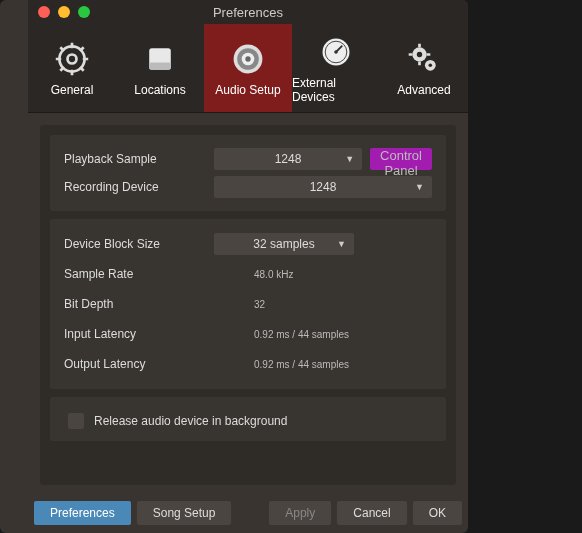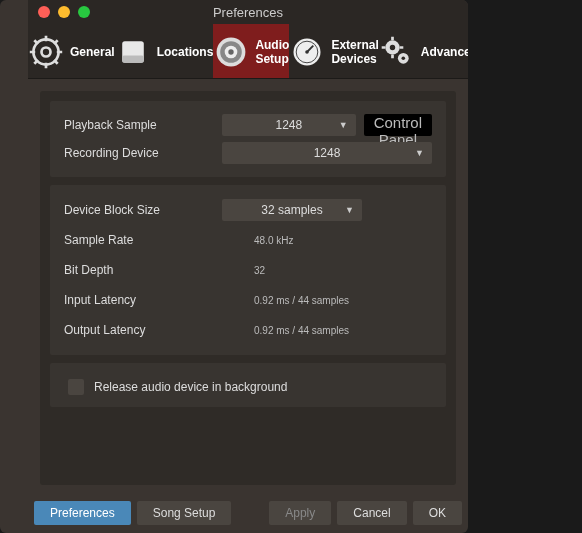--- a/index.html
+++ b/index.html
@@ -9,42 +9,42 @@
 
 .titlebar { height: 24px; background: #2b2724; display: flex; align-items: center; position: relative; }
 .traffic { display: flex; gap: 8px; padding-left: 10px; }
 .traffic span { width: 12px; height: 12px; border-radius: 50%; display: block; }
 .dot-red { background: #ff5f57; }
 .dot-yellow { background: #febc2e; }
 .dot-green { background: #28c840; }
 .title { position: absolute; left: 0; right: 0; text-align: center; color: #ccc; font-size: 13px; }
 
 .toolbar { background: #2b2724; display: flex; padding: 0; border-bottom: 1px solid #1c1a18; }
-.tool-item { flex: 1; display: flex; flex-direction: row; align-items: center; justify-content: center; padding: 10px 0 8px; cursor: pointer; color: #fff; font-size: 12px; font-weight: 700; gap: 6px; }
+.tool-item { flex: 1; display: flex; flex-direction: column; align-items: center; justify-content: center; padding: 10px 0 8px; cursor: pointer; color: #fff; font-size: 12px; font-weight: 400; gap: 6px; }
 .tool-item.active { background: #7f1d1d; }
 .tool-icon { width: 36px; height: 36px; display: flex; align-items: center; justify-content: center; }
 .tool-icon svg { width: 36px; height: 36px; }
 
 .content { flex: 1; padding: 12px 12px 8px 12px; display: flex; flex-direction: column; }
 
 .tabs { display: flex; gap: 0; margin-bottom: 4px; }
 .tab { padding: 6px 14px; font-size: 12px; color: #999; cursor: pointer; background: transparent; border: none; }
 .tab.active { background: #2f2b27; color: #ddd; border-radius: 3px 3px 0 0; }
 
 .panel { flex: 1; background: #2f2b27; border-radius: 3px; padding: 10px; display: flex; flex-direction: column; gap: 8px; }
 
 .group { background: #383430; border-radius: 2px; padding: 10px 14px; }
 .row { display: flex; align-items: center; height: 28px; font-size: 12px; color: #ddd; }
 .row-label { width: 150px; flex-shrink: 0; }
 
-.select { background: #4a4540; color: #ddd; height: 22px; border: none; border-radius: 2px; display: flex; align-items: center; justify-content: center; padding: 0 10px; position: relative; font-size: 12px; cursor: pointer; margin-left: 8px; }
+.select { background: #4a4540; color: #ddd; height: 22px; border: none; border-radius: 2px; display: flex; align-items: center; justify-content: center; padding: 0 10px; position: relative; font-size: 12px; cursor: pointer; }
 .select.wide { width: 320px; }
 .select.med { width: 140px; }
 .chev { position: absolute; right: 8px; top: 50%; transform: translateY(-50%); font-size: 9px; color: #ccc; }
-.btn-small { background: #000000; color: #bbb; height: 22px; border: none; padding: 0 10px; font-size: 15px; border-radius: 2px; margin-left: 8px; cursor: pointer; }
+.btn-small { background: #a21caf; color: #bbb; height: 22px; border: none; padding: 0 10px; font-size: 13px; border-radius: 2px; margin-left: 8px; cursor: pointer; }
 
 .static-val { background: transparent; color: #bbb; font-size: 10px; padding-left: 40px; }
 .rowg .row { height: 30px; }
 
 .check-row { display: flex; align-items: center; gap: 10px; padding: 6px 4px 2px; }
 .checkbox { width: 16px; height: 16px; background: #4a4540; border-radius: 2px; cursor: pointer; }
 .check-label { font-size: 12px; color: #ddd; }
 
 .footer { padding: 8px 6px 8px 6px; display: flex; gap: 6px; align-items: center; }
 .footer .spacer { flex: 1; }

